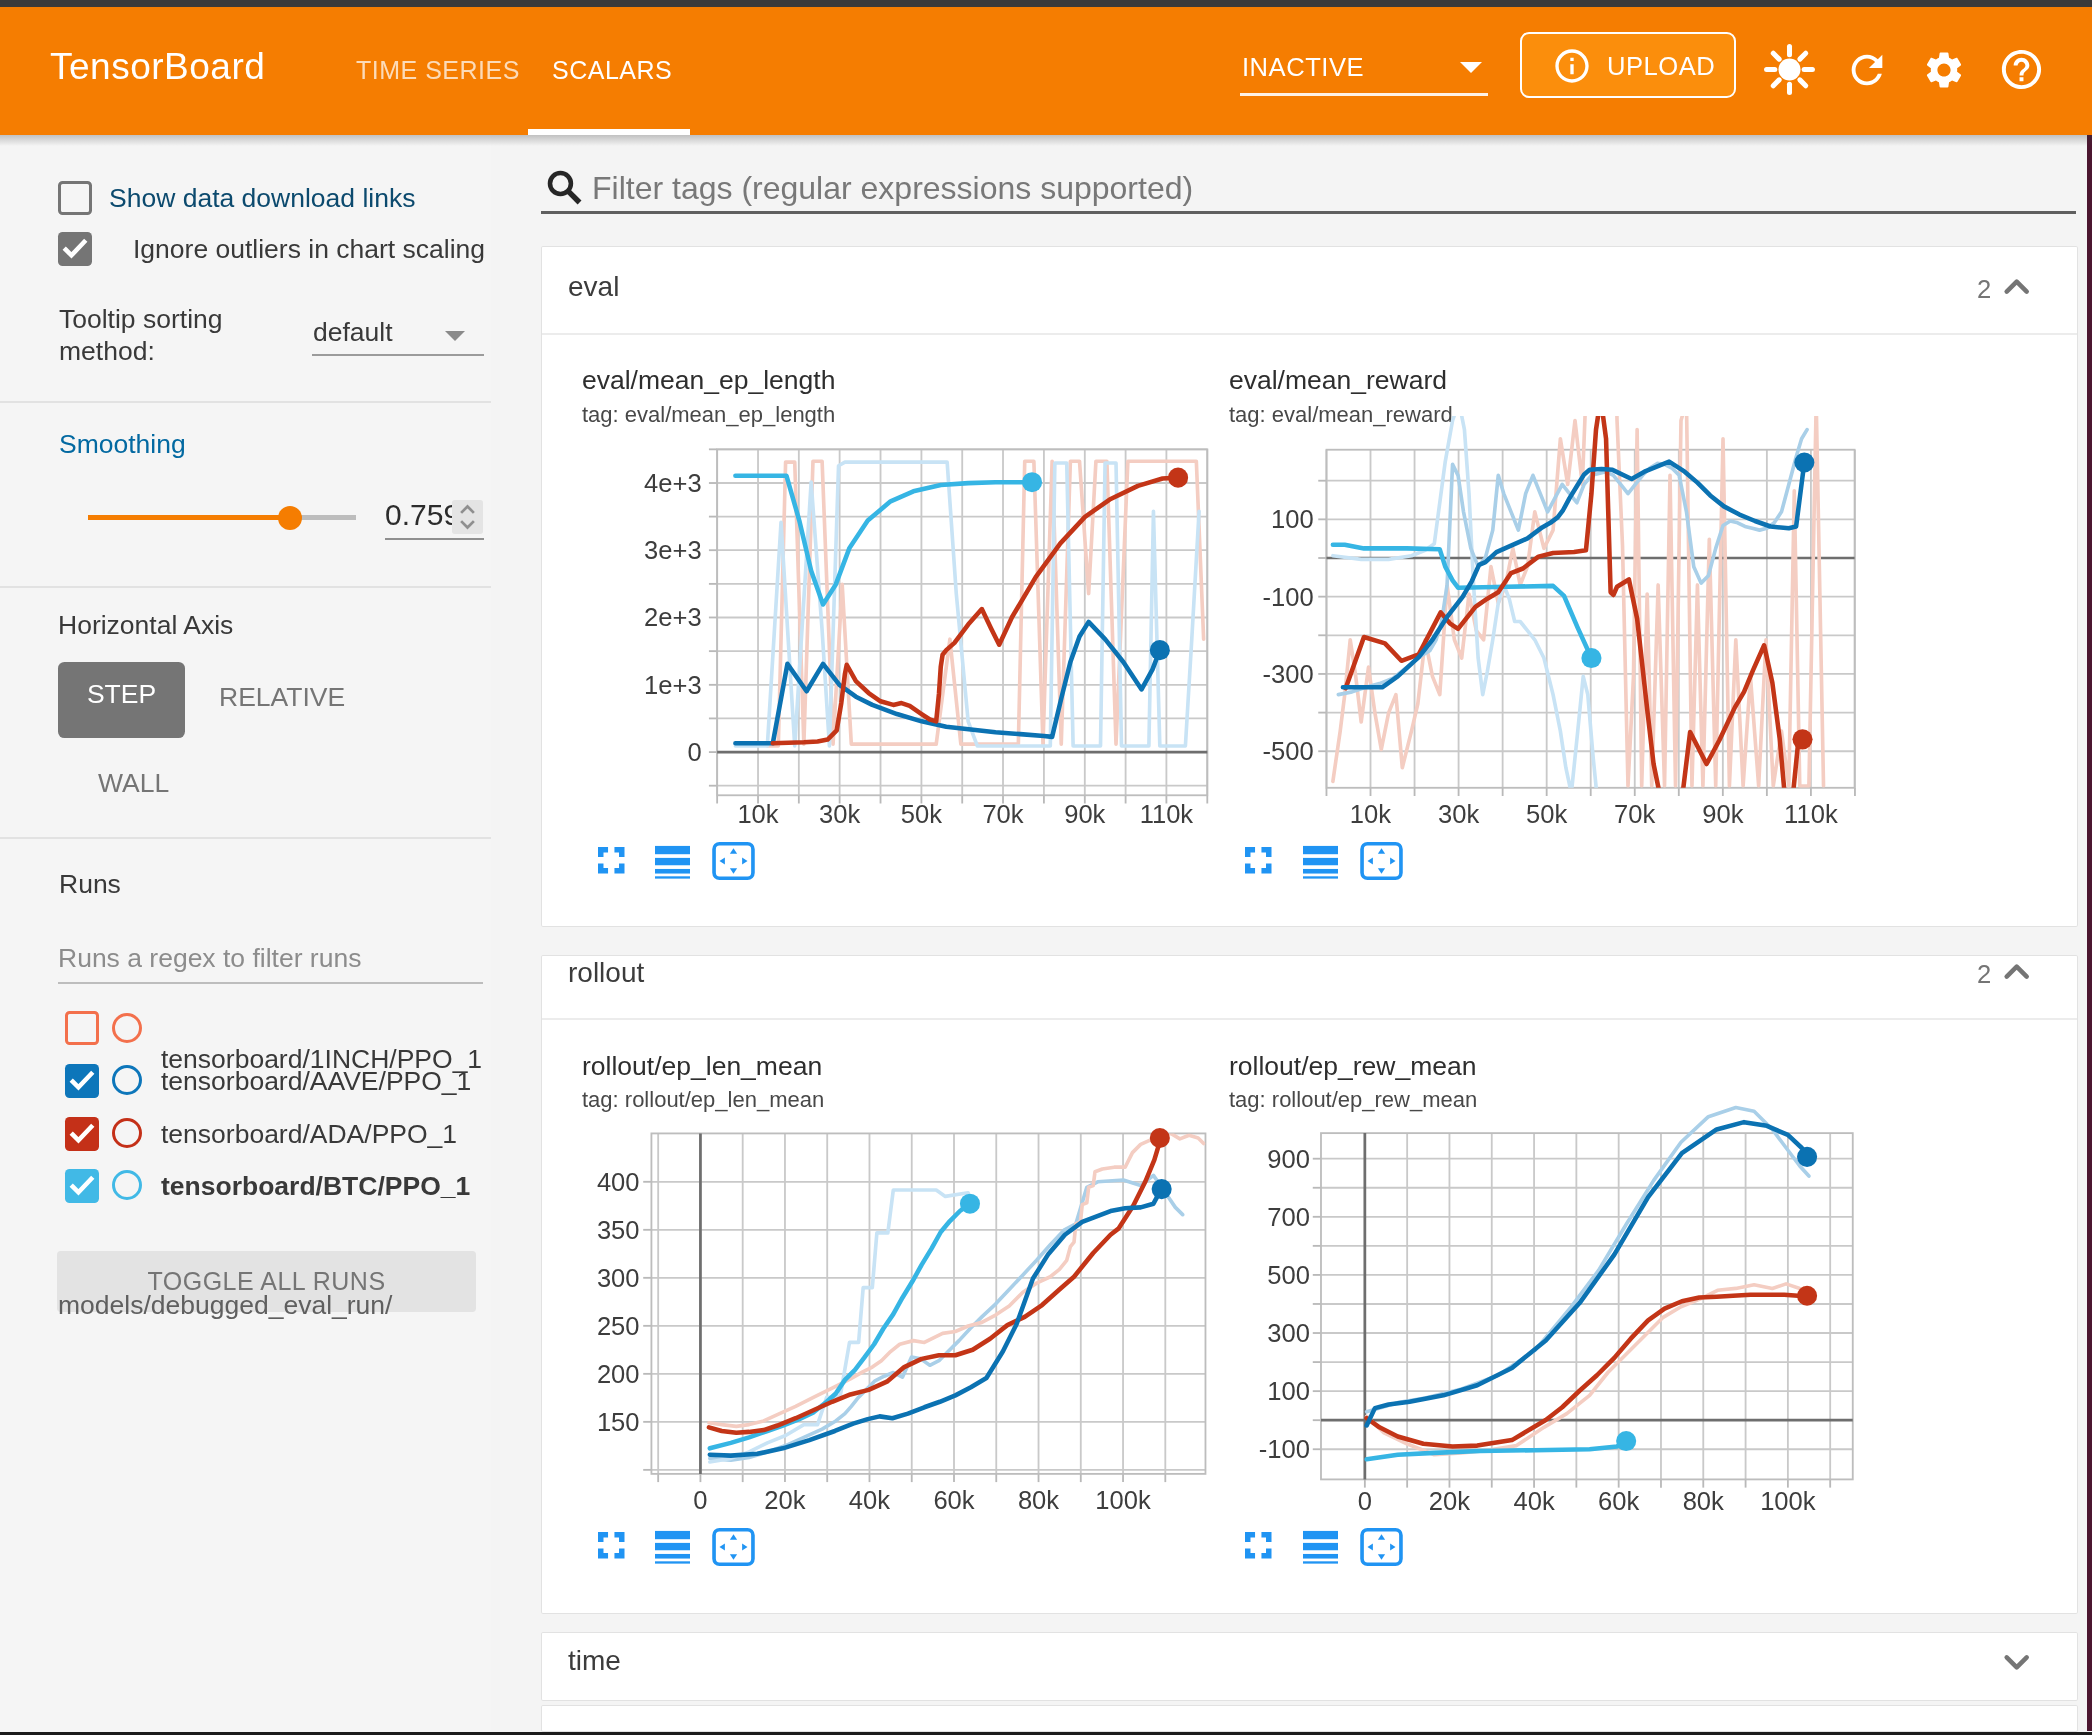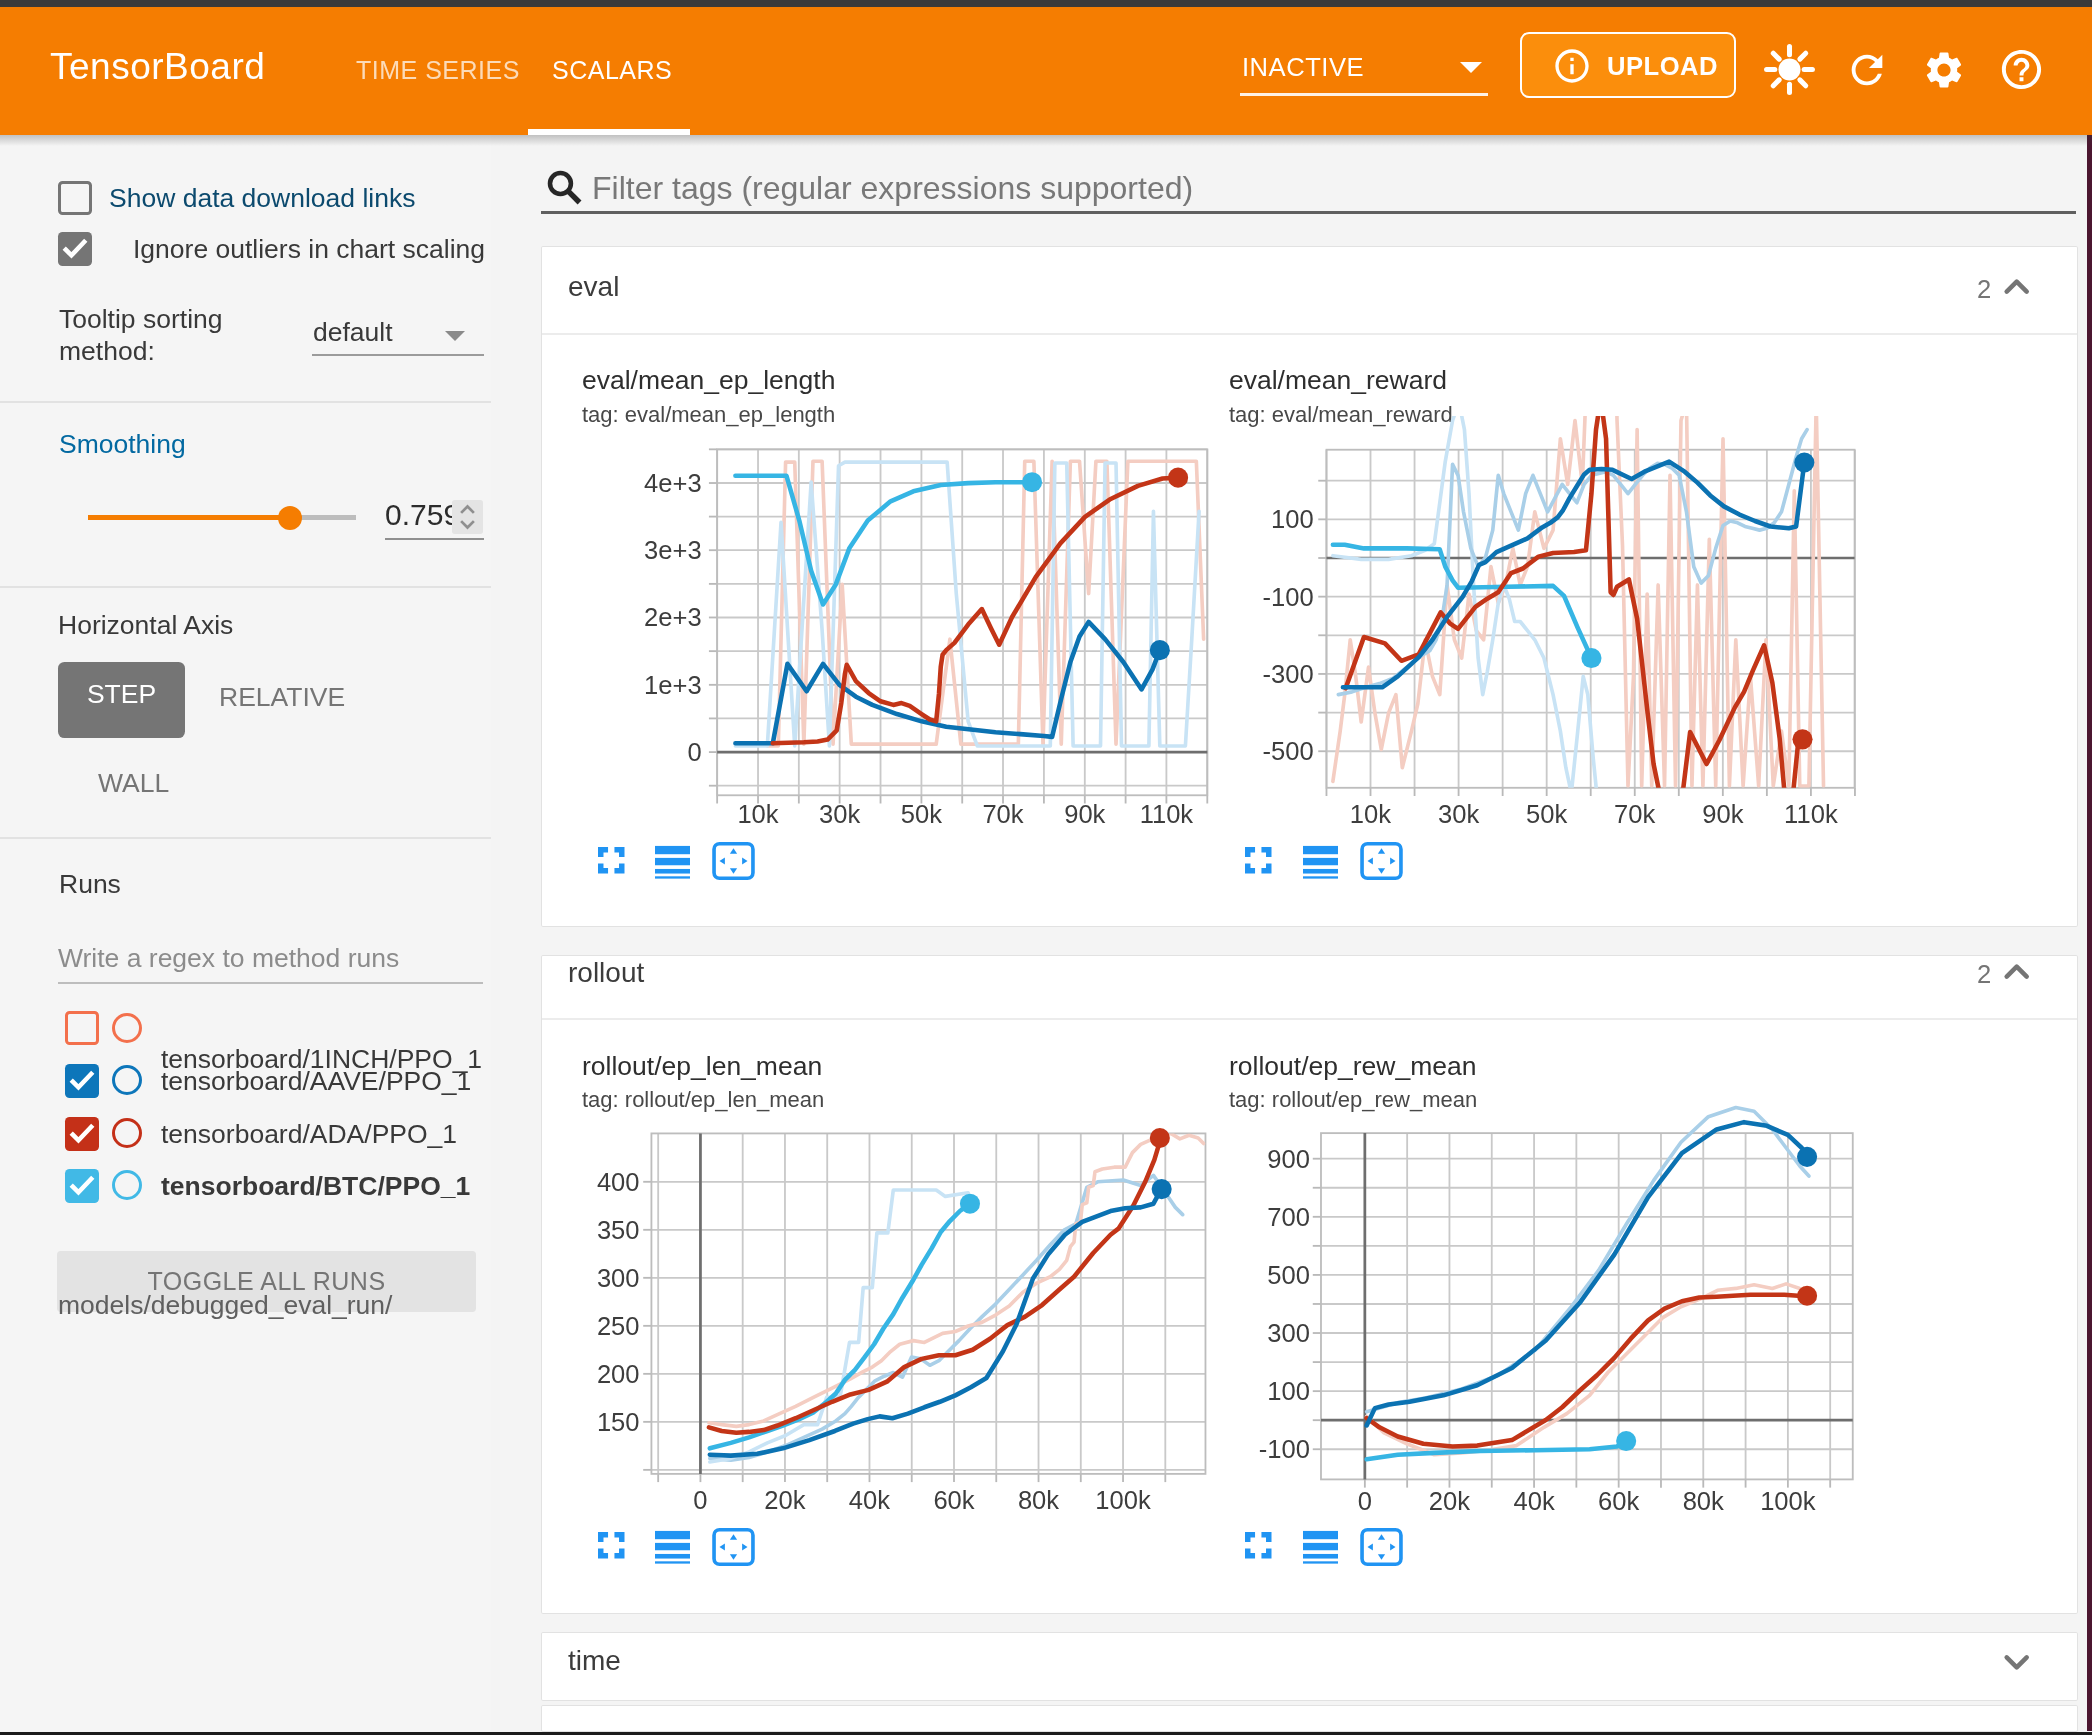--- a/index.html
+++ b/index.html
@@ -15,21 +15,21 @@
 <div class="abs" style="left:356px;top:56px;font-size:25px;font-weight:500;color:rgba(255,255,255,.72);letter-spacing:0.5px;">TIME SERIES</div>
 <div class="abs" style="left:552px;top:56px;font-size:25px;font-weight:500;color:#fff;letter-spacing:0.5px;">SCALARS</div>
 <div class="abs" style="left:528px;top:129px;width:162px;height:6.4px;background:#fff;"></div>
 <div class="abs" style="left:1242px;top:53px;font-size:25.6px;font-weight:500;color:#fff;letter-spacing:0.5px;">INACTIVE</div>
 <div class="abs" style="left:1460px;top:62px;width:0;height:0;border-left:11px solid transparent;border-right:11px solid transparent;border-top:11px solid #fff;"></div>
 <div class="abs" style="left:1240px;top:93px;width:248px;height:2.7px;background:rgba(255,255,255,.9);"></div>
 <div class="abs" style="left:1520px;top:32px;width:216px;height:66px;background:#fb8e0c;border:2.7px solid #fff;border-radius:9.1px;"></div>
 <svg class="abs" style="left:1552px;top:46px;" width="40" height="40" viewBox="0 0 24 24" fill="#fff">
 <path d="M11,9h2V7h-2V9z M13,17h-2v-6h2V17z M12,2C6.48,2 2,6.48 2,12s4.48,10 10,10 10-4.48 10-10S17.52,2 12,2z M12,20c-4.41,0-8-3.59-8-8s3.59-8 8-8 8,3.59 8,8-3.59,8-8,8z"></path>
   </svg>
-<div class="abs" style="left:1607px;top:52px;font-size:25.6px;font-weight:700;color:#fff;letter-spacing:0.5px;">UPLOAD</div>
+<div class="abs" style="left:1607px;top:52px;font-size:25.6px;font-weight:400;color:#fff;letter-spacing:0.5px;">UPLOAD</div>
 <svg class="abs" style="left:1762px;top:42px;" width="55" height="55" viewBox="1928 46 60 60">
     <circle cx="1958" cy="76" r="12" fill="#fff"></circle>
     <line x1="1974.0" y1="76.0" x2="1983.0" y2="76.0" stroke="#fff" stroke-width="5.5" stroke-linecap="round"></line>
     <line x1="1969.3" y1="87.3" x2="1975.7" y2="93.7" stroke="#fff" stroke-width="5.5" stroke-linecap="round"></line>
     <line x1="1958.0" y1="92.0" x2="1958.0" y2="101.0" stroke="#fff" stroke-width="5.5" stroke-linecap="round"></line>
     <line x1="1946.7" y1="87.3" x2="1940.3" y2="93.7" stroke="#fff" stroke-width="5.5" stroke-linecap="round"></line>
     <line x1="1942.0" y1="76.0" x2="1933.0" y2="76.0" stroke="#fff" stroke-width="5.5" stroke-linecap="round"></line>
     <line x1="1946.7" y1="64.7" x2="1940.3" y2="58.3" stroke="#fff" stroke-width="5.5" stroke-linecap="round"></line>
     <line x1="1958.0" y1="60.0" x2="1958.0" y2="51.0" stroke="#fff" stroke-width="5.5" stroke-linecap="round"></line>
     <line x1="1969.3" y1="64.7" x2="1975.7" y2="58.3" stroke="#fff" stroke-width="5.5" stroke-linecap="round"></line>
@@ -67,21 +67,21 @@
 <path d="M10 23 L17 30 L24 23" fill="none" stroke="#8f8f8f" stroke-width="3"></path>
   </svg>
 <div class="abs" style="left:385px;top:538px;width:99px;height:1.8px;background:#8f8f8f;"></div>
 <div class="abs" style="left:0;top:586px;width:491px;height:1.8px;background:#e2e2e2;"></div>
 <div class="abs" style="left:58px;top:610px;font-size:26.5px;color:#393939;">Horizontal Axis</div>
 <div class="abs" style="left:58px;top:662px;width:127px;height:76px;background:#757575;border-radius:6.4px;color:#fff;font-size:26.5px;text-align:center;line-height:64px;">STEP</div>
 <div class="abs" style="left:219px;top:682px;font-size:26.5px;color:#757575;">RELATIVE</div>
 <div class="abs" style="left:98px;top:768px;font-size:26.5px;color:#757575;">WALL</div>
 <div class="abs" style="left:0;top:837px;width:491px;height:1.8px;background:#e2e2e2;"></div>
 <div class="abs" style="left:59px;top:869px;font-size:26.5px;color:#393939;">Runs</div>
-<div class="abs" style="left:58px;top:943px;font-size:26.5px;color:#8c8c8c;">Write a regex to method runs</div>
+<div class="abs" style="left:58px;top:943px;font-size:26.5px;color:#8c8c8c;">Runs a regex to filter runs</div>
 <div class="abs" style="left:58px;top:982px;width:425px;height:1.8px;background:#bdbdbd;"></div>
 <div class="abs" style="left:65px;top:1011px;width:34px;height:34px;border:3.7px solid #f3704c;border-radius:4.6px;"></div>
 <div class="abs" style="left:112px;top:1013px;width:30px;height:30px;border:3.7px solid #f3704c;border-radius:50%;"></div>
 <div class="abs" style="left:161px;top:1014px;font-size:26.5px;color:#393939;margin-top:30px;">tensorboard/1INCH/PPO_1</div>
 <div class="abs" style="left:65px;top:1064px;width:34px;height:34px;background:#0d76ba;border-radius:4.6px;"></div>
 <svg class="abs" style="left:65px;top:1064px;" width="34" height="34" viewBox="0 0 24 24">
     <path d="M5.5 12.5l4 4L18.5 7" fill="none" stroke="#fff" stroke-width="3.2" stroke-linecap="square"></path>
   </svg>
 <div class="abs" style="left:112px;top:1065px;width:30px;height:30px;border:3.7px solid #0d76ba;border-radius:50%;"></div>
 <div class="abs" style="left:161px;top:1066px;font-size:26.5px;color:#393939;">tensorboard/AAVE/PPO_1</div>

